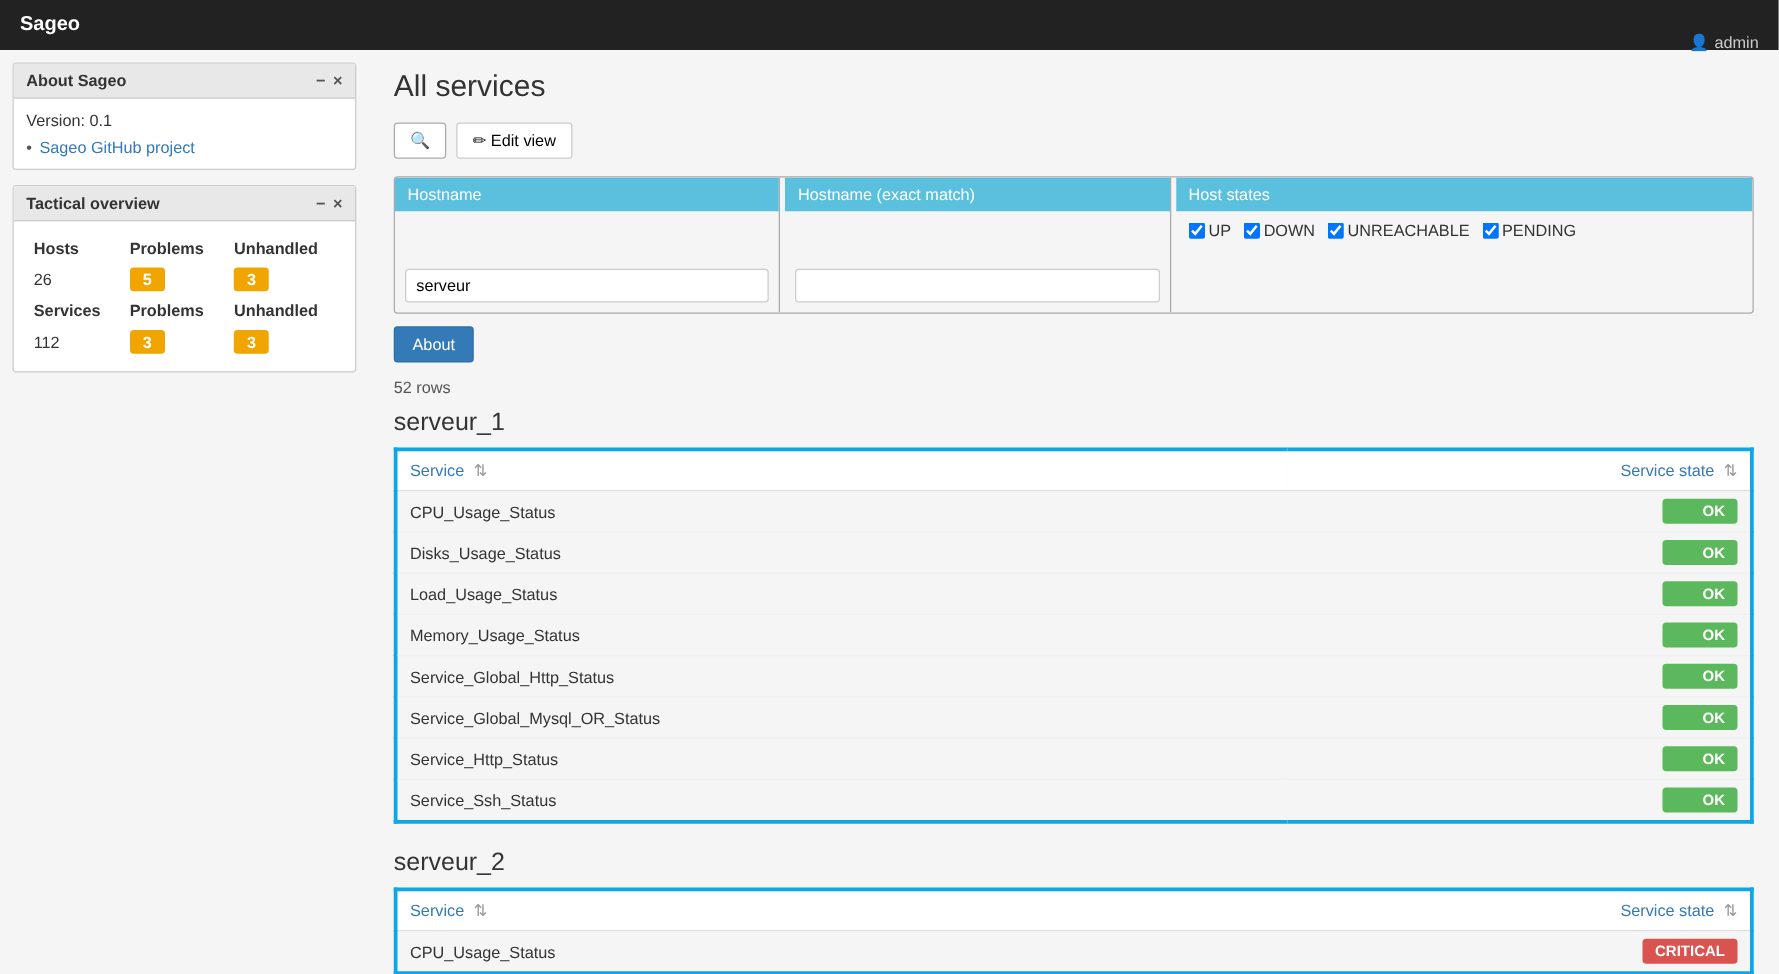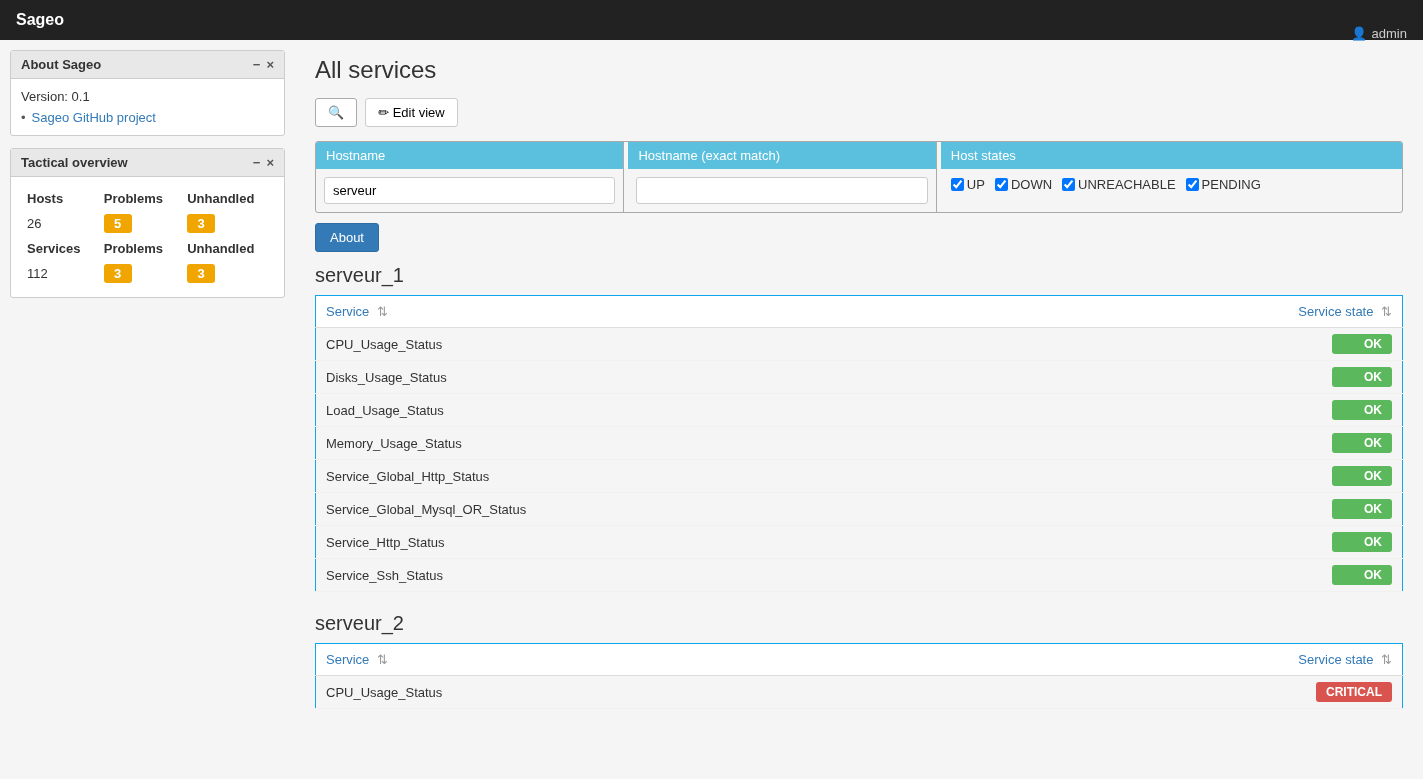--- a/index.html
+++ b/index.html
@@ -96,20 +96,21 @@
       font-size: 13px;
       font-weight: normal;
     }
     .filter-input-wrap { padding: 8px; }
     .filter-input {
       width: 100%;
       padding: 5px 8px;
       border: 1px solid #ccc;
       border-radius: 3px;
       font-size: 13px;
+      margin-top: 38px;
     }
     .filter-checkboxes { padding: 8px 10px; display: flex; align-items: center; gap: 10px; flex-wrap: wrap; }
     .filter-checkboxes label { display: flex; align-items: center; gap: 3px; font-size: 13px; cursor: pointer; }
 
     .search-btn {
       background: #337ab7;
       color: #fff;
       border: 1px solid #2e6da4;
       padding: 6px 14px;
       border-radius: 3px;
@@ -118,21 +119,21 @@
       margin-bottom: 12px;
     }
 
     .rows-count { font-size: 13px; color: #555; margin-bottom: 10px; }
 
     
     .host-group { margin-bottom: 20px; }
     .host-name { font-size: 20px; font-weight: normal; color: #333; margin-bottom: 8px; }
 
     
-    .service-table { width: 100%; border-collapse: collapse; border: 1px solid #0ea5e9; padding-left: 40px; }
+    .service-table { width: 100%; border-collapse: collapse; border: 3px solid #0ea5e9; padding-left: 40px; }
     .service-table thead tr { background: #fff; }
     .service-table th {
       padding: 8px 10px;
       text-align: left;
       color: #337ab7;
       font-weight: normal;
       font-size: 13px;
       border-bottom: 1px solid #ddd;
       cursor: pointer;
     }
@@ -267,20 +268,21 @@
           </label>
           <label>
             <input type="checkbox" checked="" style=""> PENDING
           </label>
         </div>
       </div>
     </div>
 
     <button class="search-btn">About</button>
 
+    <div class="rows-count">52 rows</div>
 
     
     <div id="host-groups-container">
         <div class="host-group">
           <h2 class="host-name">serveur_1</h2>
           <table class="service-table">
             <thead>
               <tr>
     <th>
       <span>Service</span>

